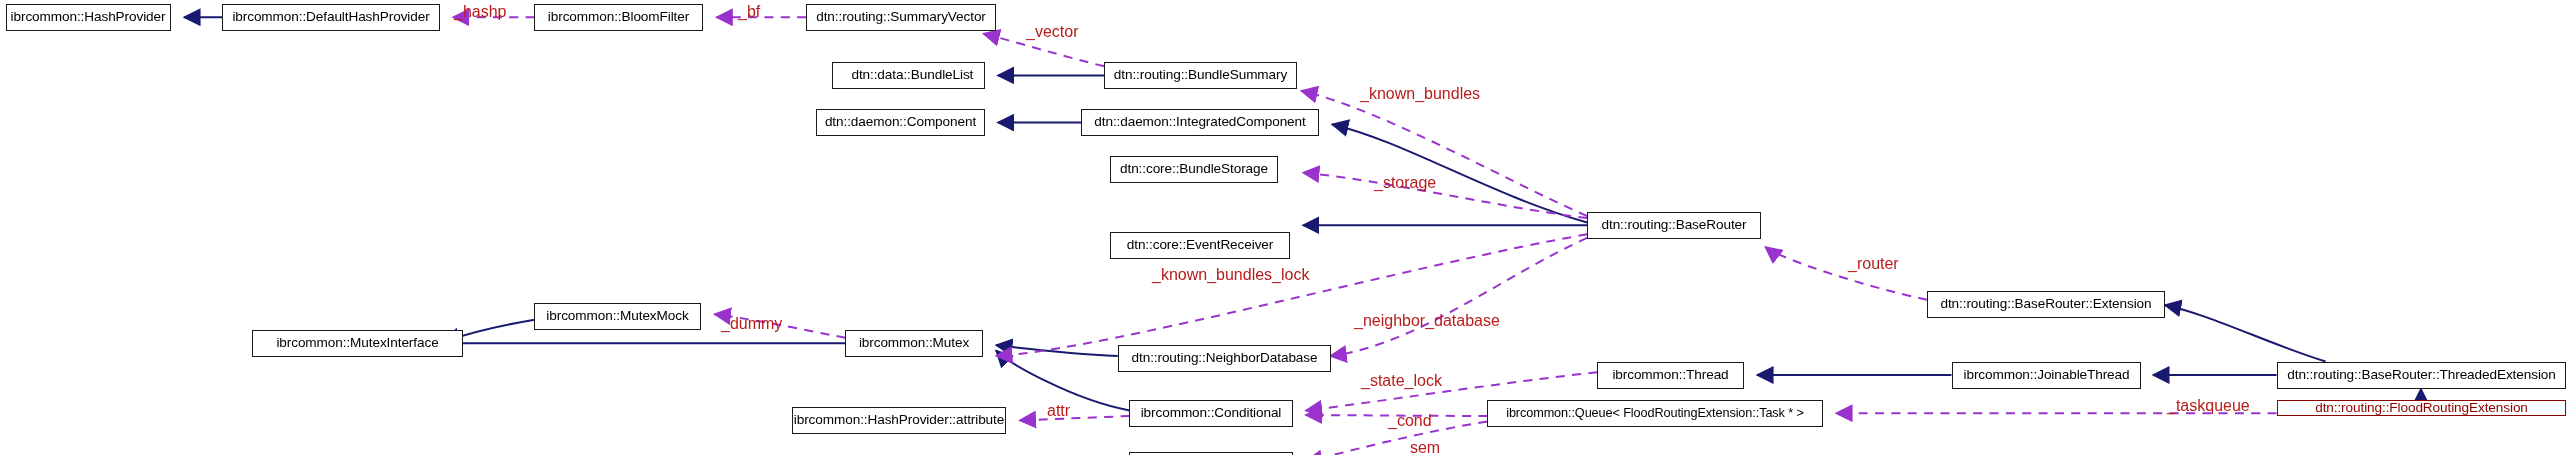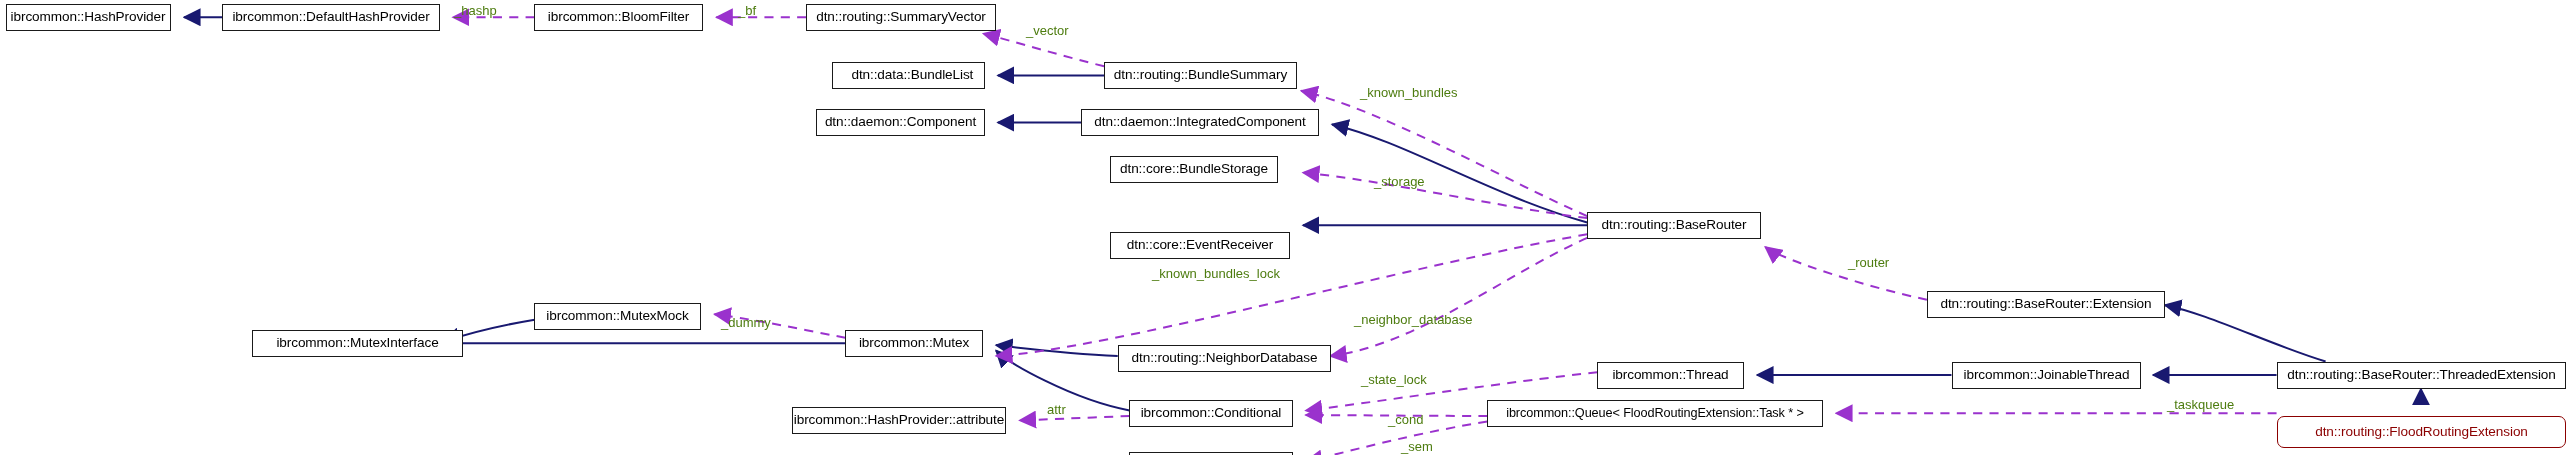--- a/index.html
+++ b/index.html
@@ -42,22 +42,22 @@
     letter-spacing: -0.1px;
     padding: 0 7.3px;
   }
   .uml-node.highlight {
     border-color: #8b0000;
     background: #ffffff;
     color: #8b0000;
   }
   .edge-label {
     position: absolute;
-    font-size: 13px;
-    color: #4d7c0f;
+    font-size: 16px;
+    color: #b91c1c;
     white-space: nowrap;
     background: transparent;
     line-height: 1;
   }
 </style>
 </head>
 <body>
 
 <div id="diagram-root">
   <svg id="edge-layer" viewBox="0 0 2835 501" width="2576" height="455" xmlns="http://www.w3.org/2000/svg">
@@ -119,21 +119,21 @@
   <div class="uml-node" style="left:534px; top:303px; width:167px; height:27px;">ibrcommon::MutexMock</div>
   <div class="uml-node" style="left:845px; top:330px; width:138px; height:27px;">ibrcommon::Mutex</div>
   <div class="uml-node" style="left:1118px;top:345px; width:213px; height:27px;">dtn::routing::NeighborDatabase</div>
   <div class="uml-node" style="left:1927px;top:291px; width:238px; height:27px;">dtn::routing::BaseRouter::Extension</div>
   <div class="uml-node" style="left:1597px;top:362px; width:147px; height:27px;">ibrcommon::Thread</div>
   <div class="uml-node" style="left:1952px;top:362px; width:189px; height:27px;">ibrcommon::JoinableThread</div>
   <div class="uml-node" style="left:2277px;top:362px; width:289px; height:27px;">dtn::routing::BaseRouter::ThreadedExtension</div>
   <div class="uml-node" style="left:792px; top:407px; width:214px; height:27px;">ibrcommon::HashProvider::attribute</div>
   <div class="uml-node" style="left:1129px;top:400px; width:164px; height:27px;">ibrcommon::Conditional</div>
   <div class="uml-node" style="left:1487px;top:400px; width:336px; height:27px; font-size:12.7px;">ibrcommon::Queue&lt; FloodRoutingExtension::Task * &gt;</div>
-  <div class="uml-node highlight" style="left:2277px;top:416px; width:289px; height:32px;border-radius:7px;">dtn::routing::FloodRoutingExtension</div>
+  <div class="uml-node highlight" style="left:2277px;top:400px; width:289px; height:16px;">dtn::routing::FloodRoutingExtension</div>
   <div class="uml-node" style="left:1129px;top:452px; width:164px; height:27px;">ibrcommon::Semaphore</div>
 
   <div class="edge-label" style="left:454px; top:3.6px;">_hashp</div>
   <div class="edge-label" style="left:738px; top:3.6px;">_bf</div>
   <div class="edge-label" style="left:1026px;top:23.6px;">_vector</div>
   <div class="edge-label" style="left:1360px;top:86px;">_known_bundles</div>
   <div class="edge-label" style="left:1374px;top:175px;text-align:right;">_storage</div>
   <div class="edge-label" style="left:1848px;top:256px;">_router</div>
   <div class="edge-label" style="left:1152px;top:267px;">_known_bundles_lock</div>
   <div class="edge-label" style="left:721px; top:316px;">_dummy</div>

